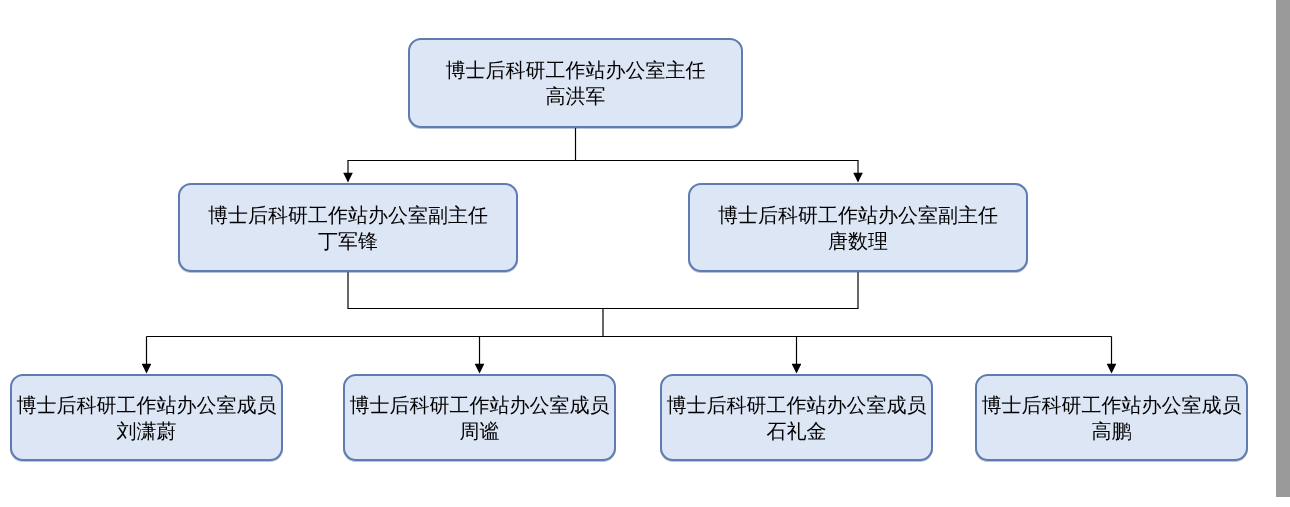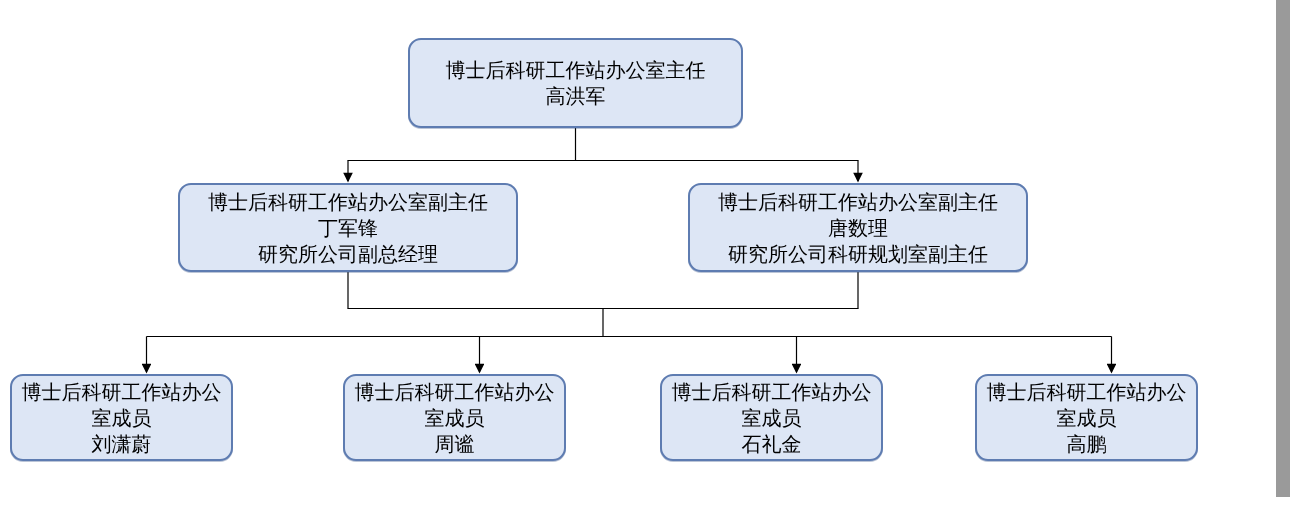--- a/index.html
+++ b/index.html
@@ -16,28 +16,28 @@
   .canvas{position:relative;width:1290px;height:507px;background:#ffffff;}
   .connector-svg{position:absolute;left:0;top:0;width:1290px;height:507px;pointer-events:none;}
   .connector-svg line{stroke:var(--connector);stroke-width:1.2;}
   .org-node{
     position:absolute;box-sizing:border-box;
     background:var(--node-fill);
     border:2.5px solid var(--node-border);
     border-radius:13px;
     box-shadow:0 1px 0 rgba(60,90,140,0.35);
     display:flex;flex-direction:column;justify-content:center;align-items:center;
-    text-align:center;color:#000000;
+    color:#000000;
     font-size:20px;line-height:26px;
     padding:2px 4px;
   }
   .node-director{left:408px;top:38px;width:335px;height:90px;}
   .node-deputy-a{left:178px;top:183px;width:340px;height:89px;}
   .node-deputy-b{left:688px;top:183px;width:340px;height:89px;}
-  .node-member{top:374px;width:223px;height:87px;}
+  .node-member{top:374px;width:273px;height:87px;}
   .node-member-1{left:10px;}
   .node-member-2{left:343px;}
   .node-member-3{left:660px;}
   .node-member-4{left:975px;}
   .page-edge-strip{
     position:absolute;left:1276px;top:0;width:14px;height:497px;
     background:var(--page-edge);
   }
 </style>
 </head>
@@ -70,27 +70,25 @@
   </svg>
 
   <div class="org-node node-director">
     <div>博士后科研工作站办公室主任</div>
     <div>高洪军</div>
   </div>
 
   <div class="org-node node-deputy-a">
     <div>博士后科研工作站办公室副主任</div>
     <div>丁军锋</div>
-    <div>研究所公司副总经理</div>
   </div>
 
   <div class="org-node node-deputy-b">
     <div>博士后科研工作站办公室副主任</div>
     <div>唐数理</div>
-    <div>研究所公司科研规划室副主任</div>
   </div>
 
   <div class="org-node node-member node-member-1">
     <div>博士后科研工作站办公室成员</div>
     <div>刘潇蔚</div>
   </div>
 
   <div class="org-node node-member node-member-2">
     <div>博士后科研工作站办公室成员</div>
     <div>周谧</div>

